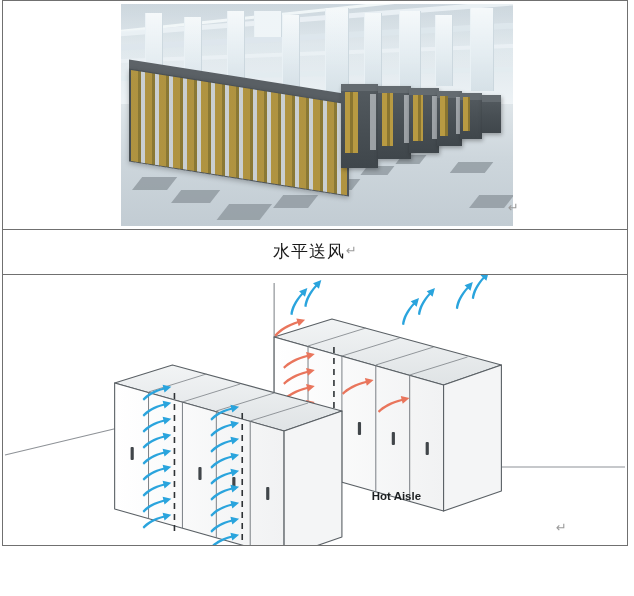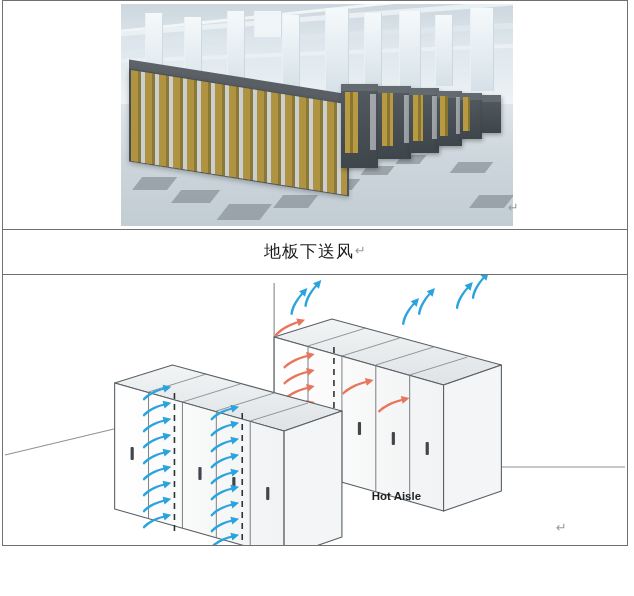--- a/index.html
+++ b/index.html
@@ -219,21 +219,21 @@
             <div class="ph-shade"></div>
           </div>
         </div>
 
         <span class="pilcrow-float" style="right:108px;bottom:14px;">↵</span>
       </td>
     </tr>
 
     <tr>
       <td class="caption-cell">
-        <span class="caption-text">地板下送风</span><span class="pilcrow">↵</span>
+        <span class="caption-text">水平送风</span><span class="pilcrow">↵</span>
       </td>
     </tr>
 
     <tr>
       <td class="diagram-cell">
 
         <svg class="diagram-svg" viewBox="0 0 626 270" preserveAspectRatio="none">
 
           <defs>
             <linearGradient id="topg" x1="0" y1="0" x2="0" y2="1">

